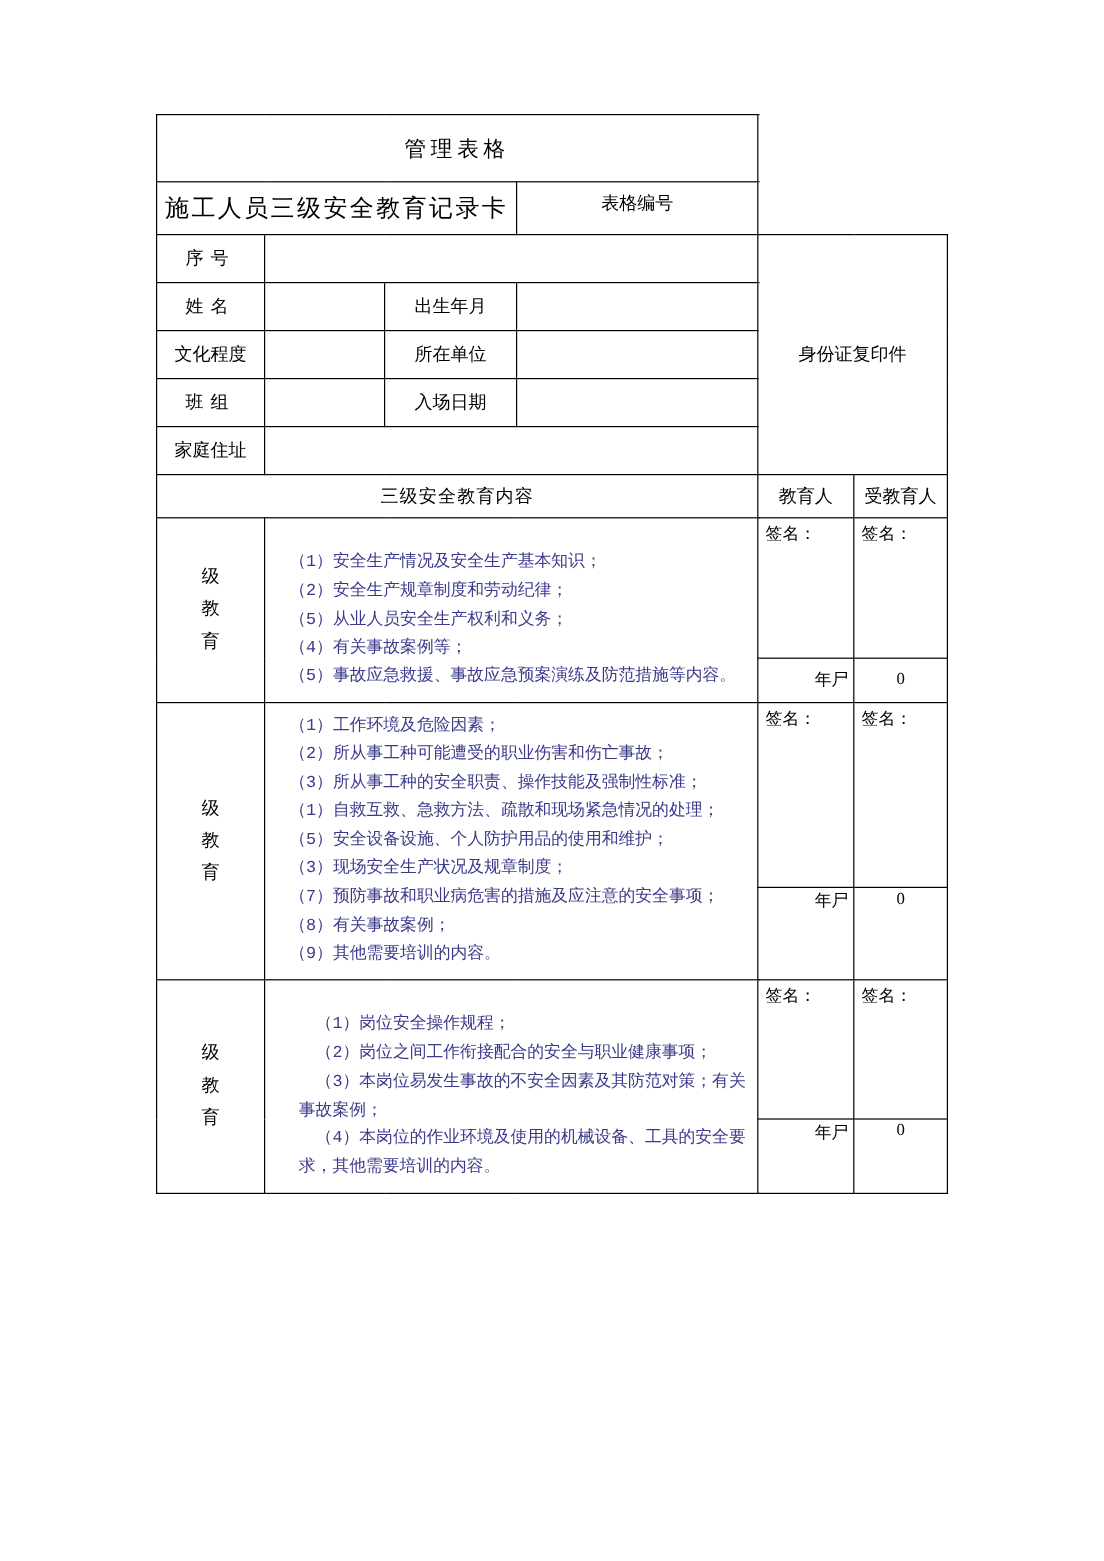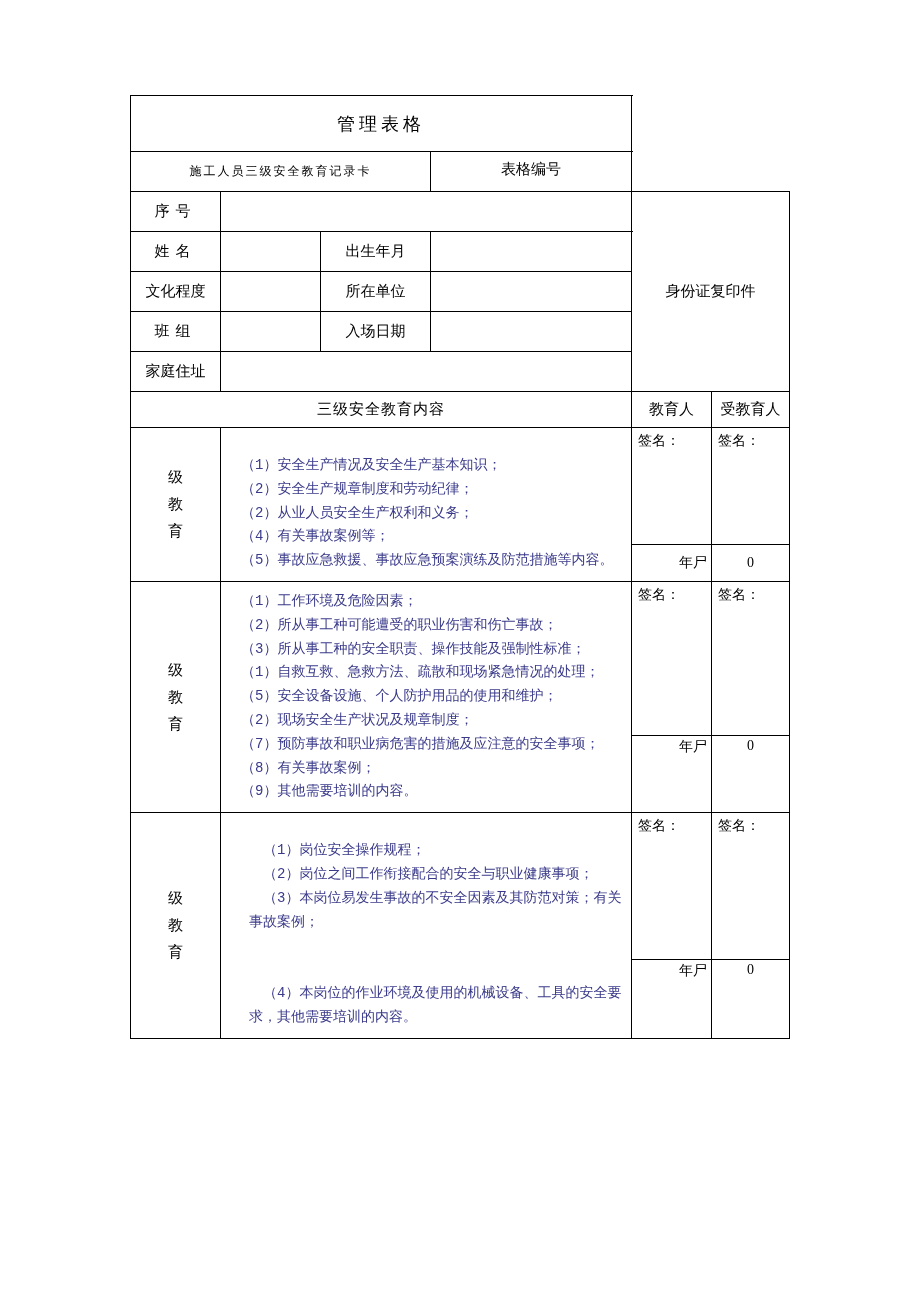--- a/index.html
+++ b/index.html
@@ -1,21 +1,21 @@
 <!DOCTYPE html>
 <html><head>
   <meta charset="utf-8">
   <style>
     * { box-sizing: border-box; margin: 0; padding: 0; }
     body { background: #fff; font-family: "SimSun", "宋体", serif; font-size: 15px; color: #000; }
     .page { width: 920px; height: 1301px; padding: 95px 120px 0 130px; position: relative; }
     table { border-collapse: collapse; width: 660px; }
     td { border: 1px solid #000; padding: 8px 6px; vertical-align: middle; text-align: center; font-size: 15px; }
     .hdr-title { font-size: 18px; letter-spacing: 4px; margin-left: 13px; }
-    .hdr-sub { font-size: 12px; letter-spacing: 2px; }
+    .hdr-sub { font-size: 20px; letter-spacing: 2px; }
     .content-cell { text-align: left; vertical-align: top; line-height: 1.7; color: #3a3a8a; font-size: 14px; font-family: Liberation Mono, monospace; }
     .content-cell div { padding-left: 14px; text-indent: -0px; }
     .vert-label { width: 48px; text-align: center; line-height: 1.8; }
     .sig-top { text-align: left; vertical-align: top; font-size: 14px; height: 90px; padding: 4px 6px; font-family: Liberation Serif, serif; }
     .sig-bot { font-size: 14px; height: 28px; text-align: center; padding: 2px 4px; }
     .lbl { letter-spacing: 6px; }
     .no-letter { letter-spacing: 0; }
     .info-row td { height: 40px; }
     .info-lbl { width: 90px; }
   </style>
@@ -69,61 +69,61 @@
       <td style="width:80px;">教育人</td>
       <td style="width:78px;text-align:center;">受教育人</td>
     </tr>
 
     <tr>
       <td rowspan="2" class="vert-label">级<br>教<br>育</td>
       <td rowspan="2" colspan="5" class="content-cell">
         <div style="height:18px;"></div>
         <div>（1）安全生产情况及安全生产基本知识；</div>
         <div>（2）安全生产规章制度和劳动纪律；</div>
-        <div>（2）从业人员安全生产权利和义务；</div>
+        <div>（5）从业人员安全生产权利和义务；</div>
         <div>（4）有关事故案例等；</div>
         <div>（5）事故应急救援、事故应急预案演练及防范措施等内容。</div>
       </td>
       <td class="sig-top">签名：</td>
       <td class="sig-top">签名：</td>
     </tr>
     <tr>
       <td class="sig-bot" style="text-align:right;">年尸</td>
       <td class="sig-bot">0</td>
     </tr>
 
     <tr>
       <td rowspan="2" class="vert-label">级<br>教<br>育</td>
       <td rowspan="2" colspan="5" class="content-cell">
         <div>（1）工作环境及危险因素；</div>
         <div>（2）所从事工种可能遭受的职业伤害和伤亡事故；</div>
         <div>（3）所从事工种的安全职责、操作技能及强制性标准；</div>
         <div>（1）自救互救、急救方法、疏散和现场紧急情况的处理；</div>
         <div>（5）安全设备设施、个人防护用品的使用和维护；</div>
-        <div>（2）现场安全生产状况及规章制度；</div>
+        <div>（3）现场安全生产状况及规章制度；</div>
         <div>（7）预防事故和职业病危害的措施及应注意的安全事项；</div>
         <div>（8）有关事故案例；</div>
         <div>（9）其他需要培训的内容。</div>
       </td>
       <td class="sig-top" style="height:120px;">签名：</td>
       <td class="sig-top">签名：</td>
     </tr>
     <tr>
       <td class="sig-bot" style="text-align:right;height:60px;vertical-align:top;">年尸</td>
       <td class="sig-bot" style="vertical-align:top;">0</td>
     </tr>
 
     <tr>
       <td rowspan="2" class="vert-label">级<br>教<br>育</td>
       <td rowspan="2" colspan="5" class="content-cell" style="padding-left:14px;">
         <div style="height:18px;"></div>
         <div>　（1）岗位安全操作规程；</div>
         <div>　（2）岗位之间工作衔接配合的安全与职业健康事项；</div>
         <div style="text-indent:0;">　（3）本岗位易发生事故的不安全因素及其防范对策；有关事故案例；</div>
-        <div style="text-indent:0;margin-top:48px;">　（4）本岗位的作业环境及使用的机械设备、工具的安全要求，其他需要培训的内容。</div>
+        <div style="text-indent:0;">　（4）本岗位的作业环境及使用的机械设备、工具的安全要求，其他需要培训的内容。</div>
       </td>
       <td class="sig-top">签名：</td>
       <td class="sig-top">签名：</td>
     </tr>
     <tr>
       <td class="sig-bot" style="text-align:right;height:48px;vertical-align:top;">年尸</td>
       <td class="sig-bot" style="vertical-align:top;">0</td>
     </tr>
   </tbody>
     </table>

